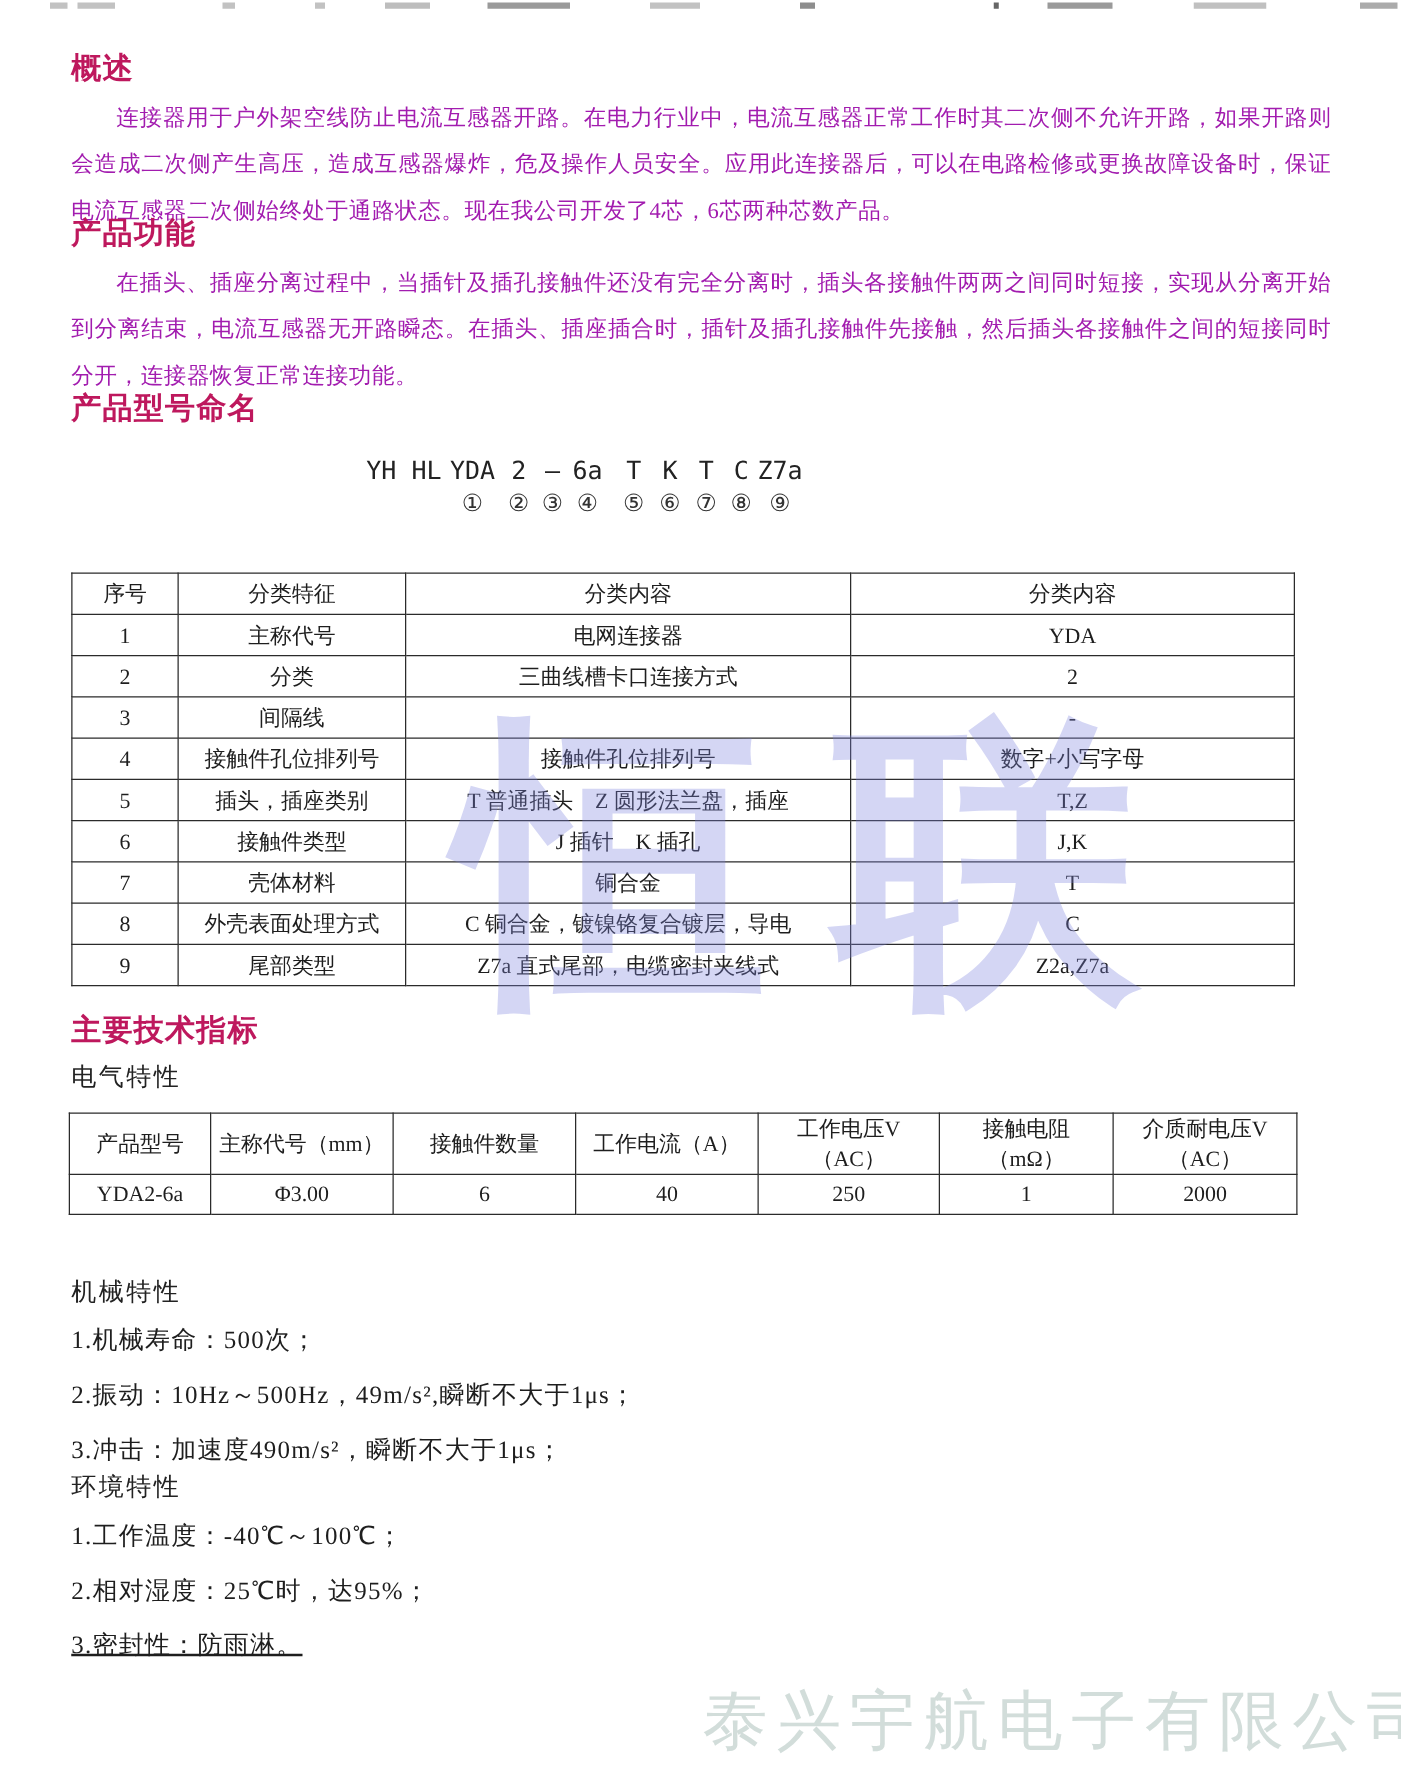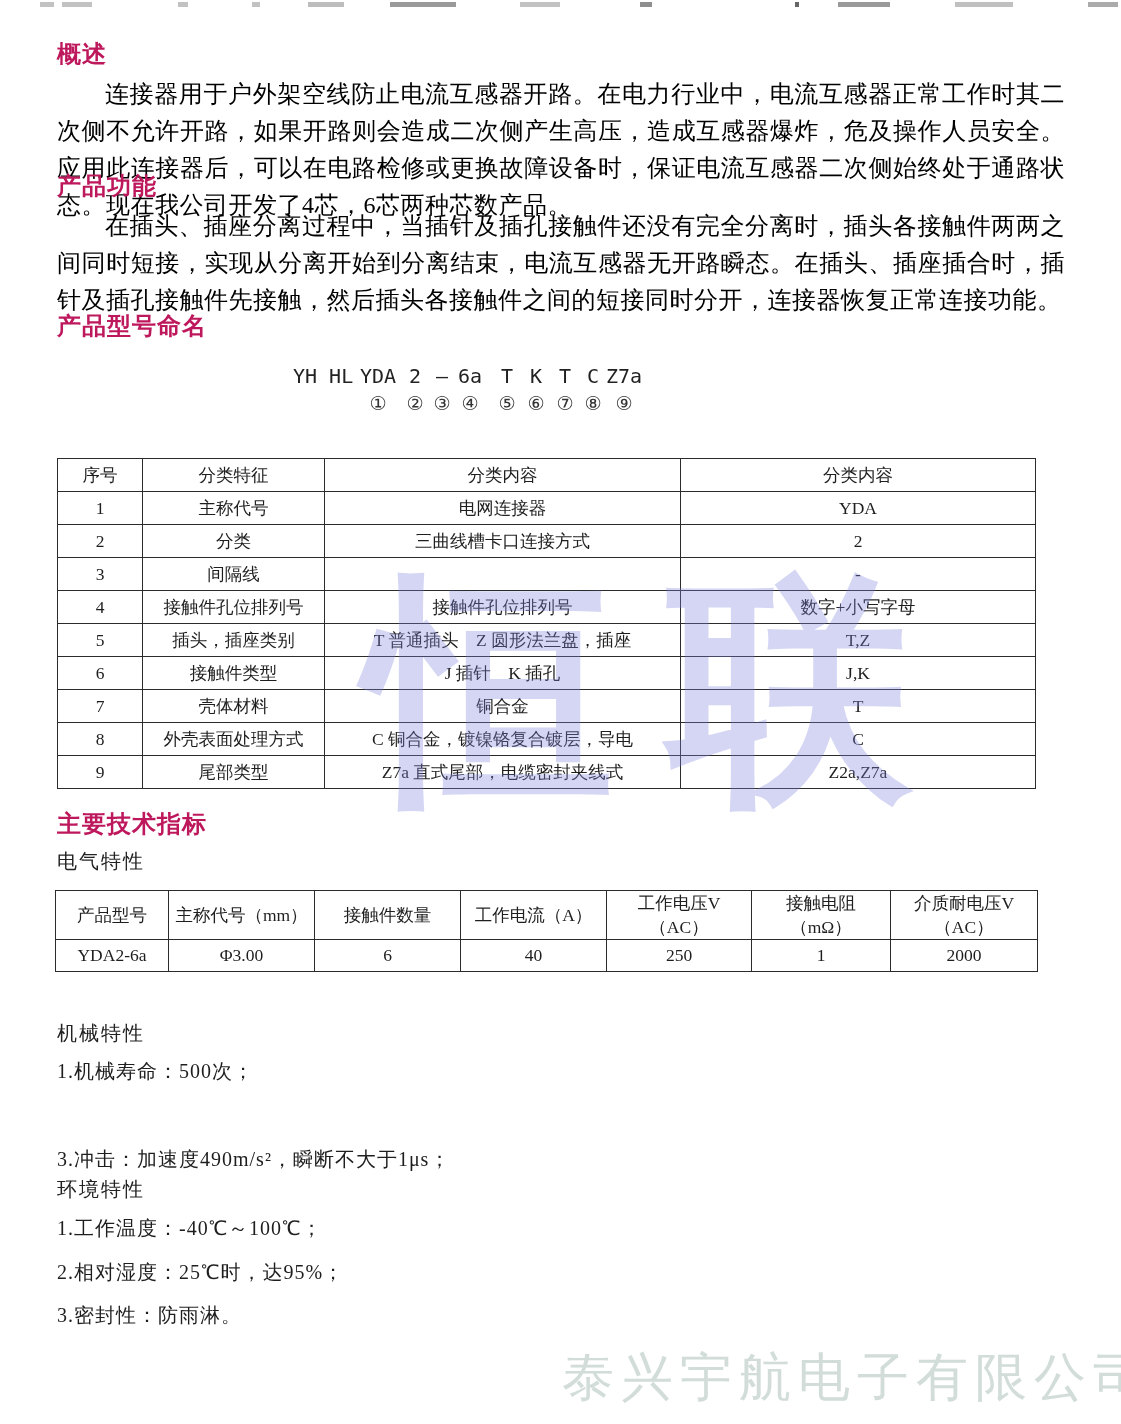--- a/index.html
+++ b/index.html
@@ -7,22 +7,22 @@
     position:relative;width:1121px;height:1424px;background:#ffffff;
     font-family:"Liberation Serif", serif;color:#1c1c1c;overflow:hidden;
   }
   .abs{position:absolute;}
   .h1{
     font-family:"Liberation Sans", sans-serif;font-weight:bold;
     font-size:24px;color:#be185d;letter-spacing:1px;
   }
   .sublabel{font-size:20px;color:#222;letter-spacing:2px;}
   .para{
-    width:1008px;font-size:24px;line-height:37px;text-align:justify;
-    text-indent:2em;color:#000000;letter-spacing:0.5px;
+    width:1008px;font-size:18px;line-height:37px;text-align:justify;
+    text-indent:2em;color:#a21caf;letter-spacing:0.5px;
   }
   .listline{font-size:20px;color:#1e1e1e;letter-spacing:1px;}
   
   .codeprefix,.codepart{
     font-family:"DejaVu Sans Mono", monospace;font-size:20px;color:#222;
   }
   .codecol{position:absolute;text-align:center;}
   .circ{
     display:block;margin-top:6px;font-size:19px;color:#333;
     font-family:"DejaVu Sans", sans-serif;line-height:18px;
@@ -222,22 +222,23 @@
       <td>40</td>
       <td>250</td>
       <td>1</td>
       <td>2000</td>
     </tr>
   </tbody>
     </table>
 
   <div class="abs sublabel" style="left:57px;top:1020px;">机械特性</div>
   <div class="abs listline" style="left:57px;top:1058px;">1.机械寿命：500次；</div>
+  <div class="abs listline" style="left:57px;top:1102px;">2.振动：10Hz～500Hz，49m/s²,瞬断不大于1μs；</div>
   <div class="abs listline" style="left:57px;top:1146px;">3.冲击：加速度490m/s²，瞬断不大于1μs；</div>
 
   <div class="abs sublabel" style="left:57px;top:1176px;">环境特性</div>
   <div class="abs listline" style="left:57px;top:1215px;">1.工作温度：-40℃～100℃；</div>
   <div class="abs listline" style="left:57px;top:1259px;">2.相对湿度：25℃时，达95%；</div>
-  <div class="abs listline" style="left:57px;top:1302px;">3.密封性：防雨淋。</div>
+  <div class="abs listline" style="left:57px;top:1302px;text-decoration:underline;">3.密封性：防雨淋。</div>
 
   <div class="abs wm-bottom" style="left:562px;top:1352px;">泰兴宇航电子有限公司</div>
 
 </div>
 
 </body></html>

